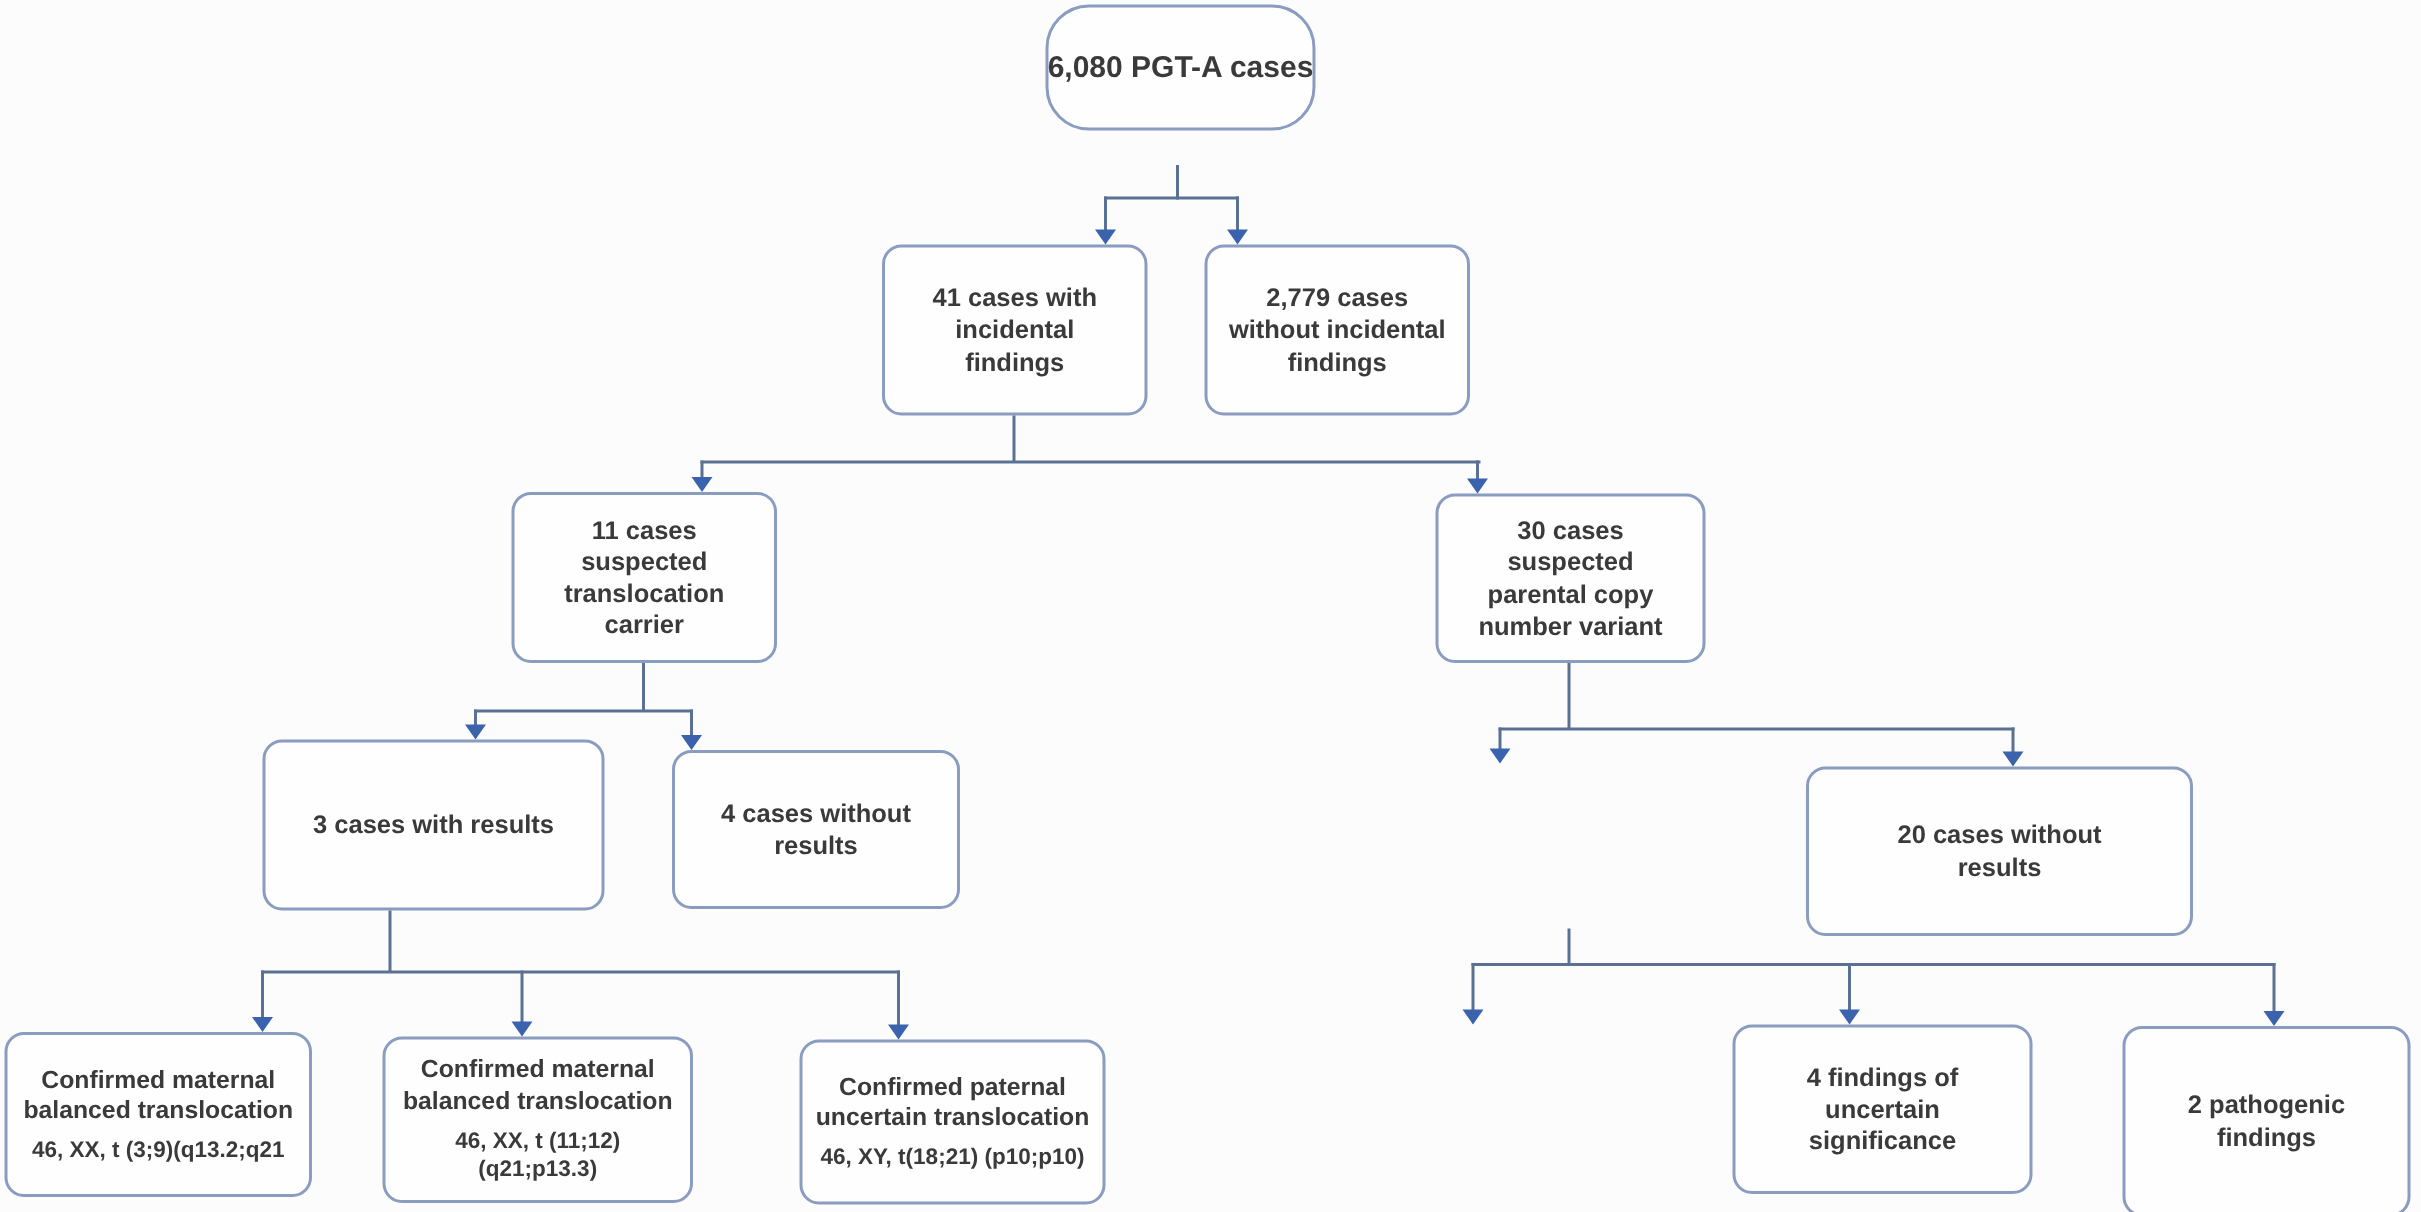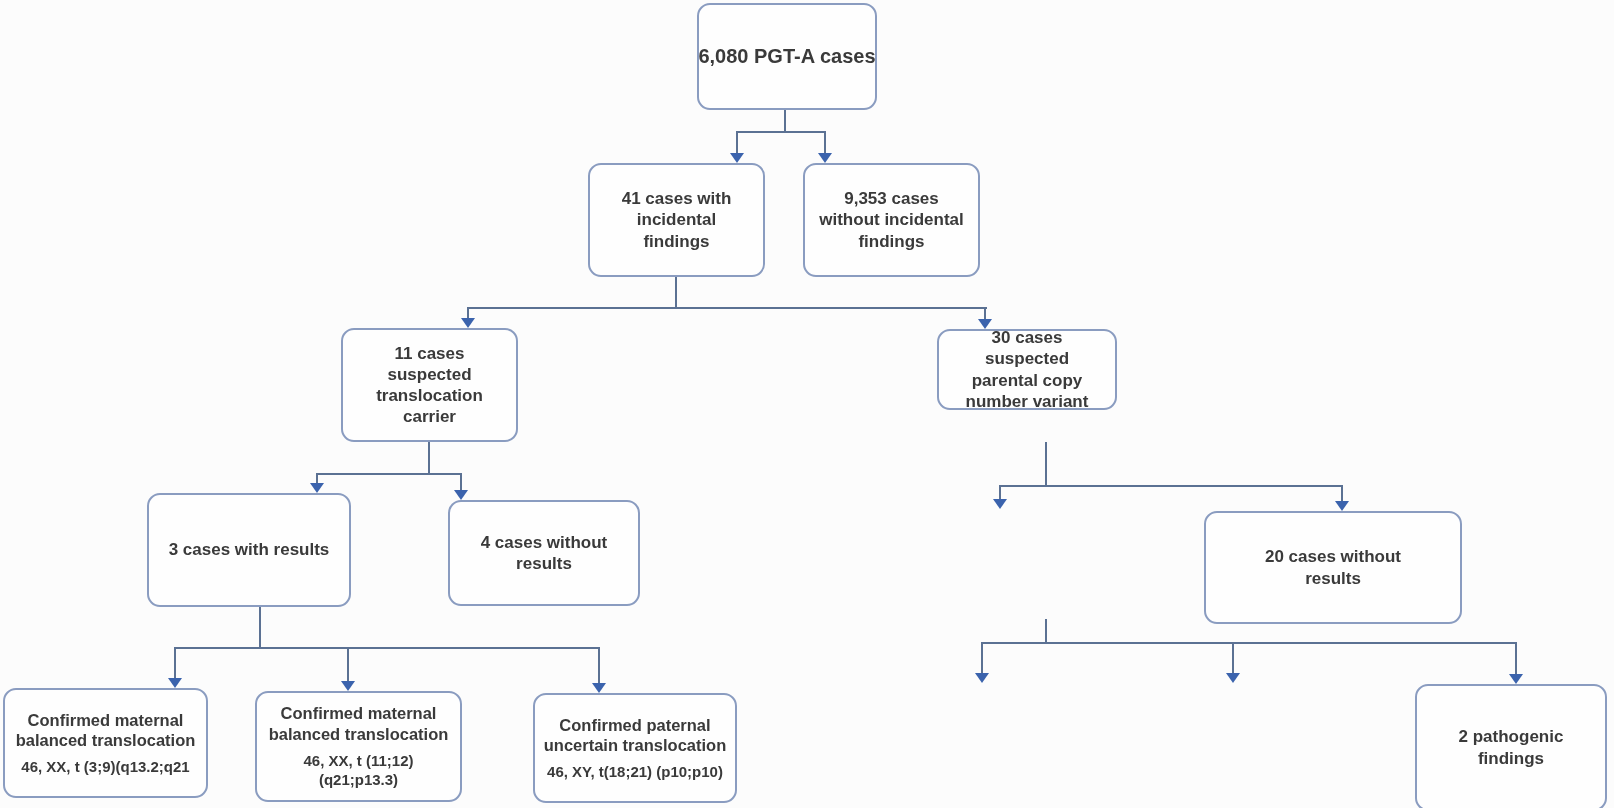--- a/index.html
+++ b/index.html
@@ -54,51 +54,51 @@
     border-left:7px solid transparent;
     border-right:7px solid transparent;
     border-top:10px solid var(--arrow);
   }
 </style>
 </head>
 <body>
 
 <div class="canvas">
 
-  <div class="node" style="left:697px;top:3px;width:180px;height:107px;">
+  <div class="node" style="left:697px;top:3px;width:180px;height:84px;border-radius:29px;">
     <span class="lbl lbl-lg">6,080 PGT-A cases</span>
   </div>
 
   <div class="node" style="left:588px;top:163px;width:177px;height:114px;">
     <span class="lbl">41 cases with
 incidental
 findings</span>
   </div>
 
   <div class="node" style="left:803px;top:163px;width:177px;height:114px;">
-    <span class="lbl">9,353 cases
+    <span class="lbl">2,779 cases
 without incidental
 findings</span>
   </div>
 
   <div class="node" style="left:341px;top:328px;width:177px;height:114px;">
     <span class="lbl">11 cases
 suspected
 translocation
 carrier</span>
   </div>
 
-  <div class="node" style="left:937px;top:329px;width:180px;height:81px;">
+  <div class="node" style="left:957px;top:329px;width:180px;height:113px;">
     <span class="lbl">30 cases
 suspected
 parental copy
 number variant</span>
   </div>
 
-  <div class="node" style="left:147px;top:493px;width:204px;height:114px;">
+  <div class="node" style="left:175px;top:493px;width:228px;height:114px;">
     <span class="lbl">3 cases with results</span>
   </div>
 
   <div class="node" style="left:448px;top:500px;width:192px;height:106px;">
     <span class="lbl">4 cases without
 results</span>
   </div>
 
 
   <div class="node" style="left:1204px;top:511px;width:258px;height:113px;">
@@ -119,20 +119,25 @@
 (q21;p13.3)</span>
   </div>
 
   <div class="node sm" style="left:533px;top:693px;width:204px;height:110px;">
     <span class="lbl">Confirmed paternal
 uncertain translocation</span>
     <span class="kary">46, XY, t(18;21) (p10;p10)</span>
   </div>
 
 
+  <div class="node" style="left:1155px;top:683px;width:200px;height:113px;">
+    <span class="lbl">4 findings of
+uncertain
+significance</span>
+  </div>
 
   <div class="node" style="left:1415px;top:684px;width:192px;height:127px;">
     <span class="lbl">2 pathogenic
 findings</span>
   </div>
 
   <div class="vl" style="left:784px;top:110px;height:23px;"></div>
   <div class="hl" style="left:736px;top:131px;width:90px;"></div>
   <div class="vl" style="left:736px;top:131px;height:23px;"></div>
   <div class="ah" style="left:730px;top:153px;"></div>

